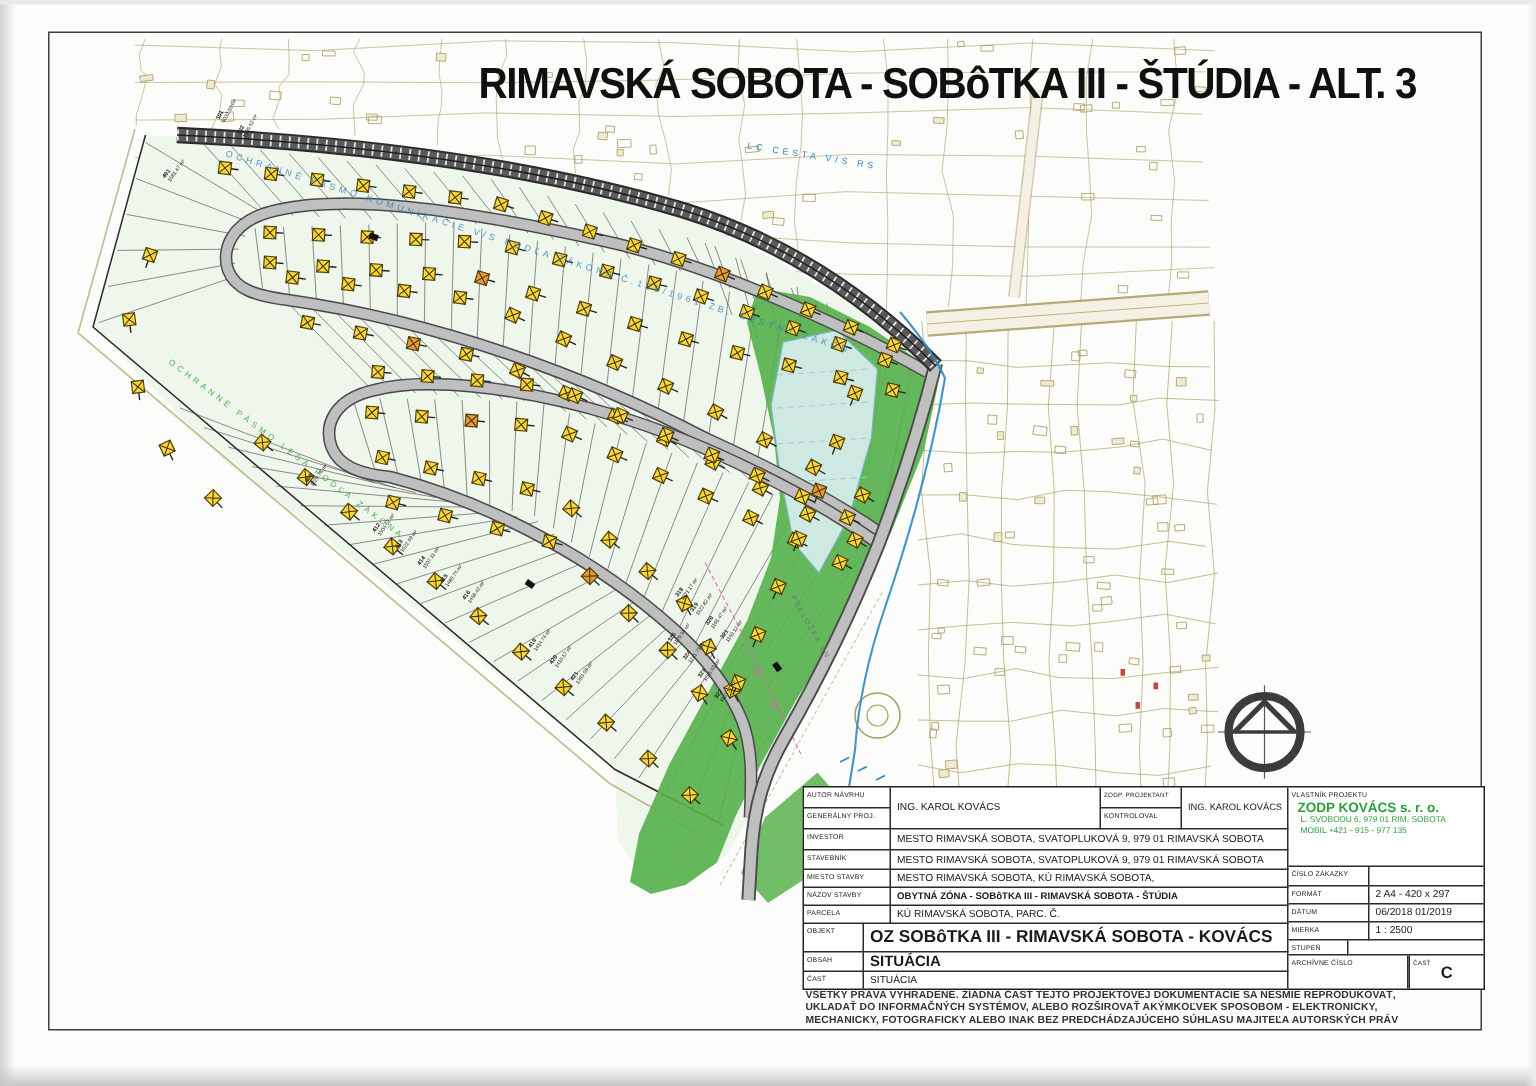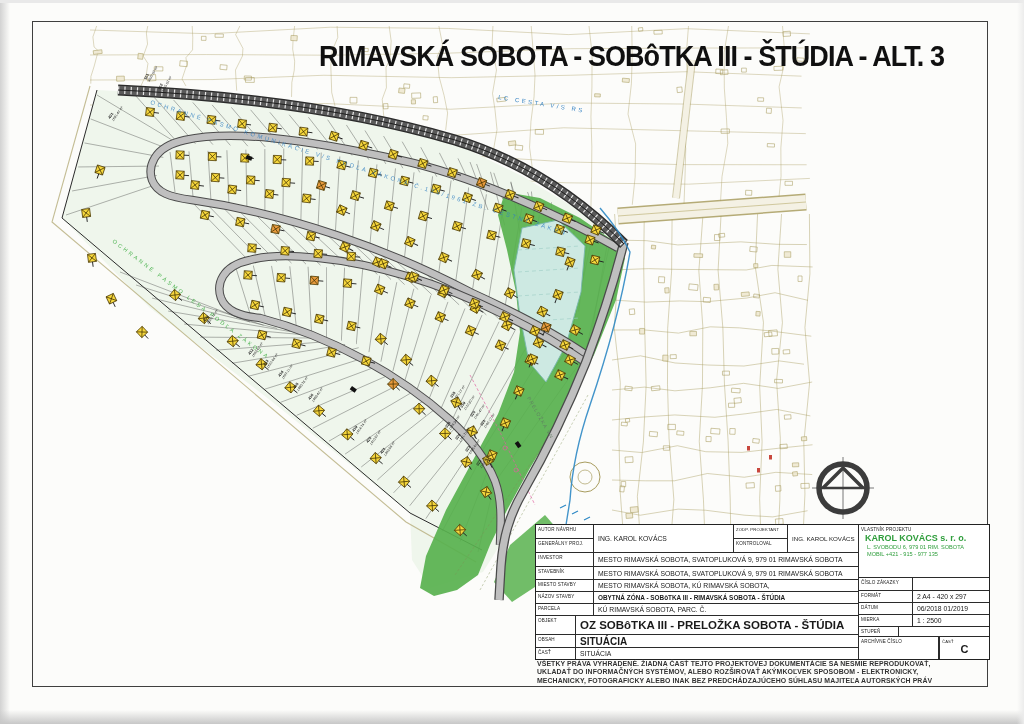--- a/index.html
+++ b/index.html
@@ -1142,29 +1142,29 @@
     <div class="c lb" style="left:0;top:42px;width:58px;height:13px">STAVEBNÍK</div>
     <div class="c vl" style="left:58px;top:42px;width:265px;height:13px">MESTO RIMAVSKÁ SOBOTA, SVATOPLUKOVÁ 9, 979 01 RIMAVSKÁ SOBOTA</div>
     <div class="c lb" style="left:0;top:55px;width:58px;height:12px">MIESTO STAVBY</div>
     <div class="c vl" style="left:58px;top:55px;width:265px;height:12px">MESTO RIMAVSKÁ SOBOTA, KÚ RIMAVSKÁ SOBOTA,</div>
     <div class="c lb" style="left:0;top:67px;width:58px;height:12px">NÁZOV STAVBY</div>
     <div class="c vl bold" style="left:58px;top:67px;width:265px;height:12px;font-size:6.4px">OBYTNÁ ZÓNA - SOBôTKA III - RIMAVSKÁ SOBOTA - ŠTÚDIA</div>
     <div class="c lb" style="left:0;top:79px;width:58px;height:12px">PARCELA</div>
     <div class="c vl" style="left:58px;top:79px;width:265px;height:12px">KÚ RIMAVSKÁ SOBOTA, PARC. Č.</div>
 
     <div class="c lb" style="left:0;top:91px;width:40px;height:19px">OBJEKT</div>
-    <div class="c vl bold" style="left:40px;top:91px;width:283px;height:19px;font-size:11.5px">OZ SOBôTKA III - PRELOŽKA SOBOTA - ŠTÚDIA</div>
+    <div class="c vl bold" style="left:40px;top:91px;width:283px;height:19px;font-size:11.5px">OZ SOBôTKA III - RIMAVSKÁ SOBOTA - KOVÁCS</div>
     <div class="c lb" style="left:0;top:110px;width:40px;height:13px">OBSAH</div>
     <div class="c vl bold" style="left:40px;top:110px;width:283px;height:13px;font-size:10px">SITUÁCIA</div>
     <div class="c lb" style="left:0;top:123px;width:40px;height:11px;border-bottom:none">ČASŤ</div>
     <div class="c vl" style="left:40px;top:123px;width:283px;height:11px;border-bottom:none">SITUÁCIA</div>
 
     <div class="c" style="left:323px;top:0;width:130px;height:53px;border-right:none">
       <div class="lb">VLASTNÍK PROJEKTU</div>
-      <div class="green bold" style="font-size:9px;padding:1px 0 0 6px">KAROL KOVÁCS s. r. o.</div>
+      <div class="green bold" style="font-size:9px;padding:1px 0 0 6px">ZODP KOVÁCS s. r. o.</div>
       <div class="green" style="font-size:5.6px;padding:1.5px 0 0 8px">L. SVOBODU 6, 979 01 RIM. SOBOTA</div>
       <div class="green" style="font-size:5.6px;padding:1px 0 0 8px">MOBIL +421 - 915 - 977 135</div>
     </div>
     <div class="c lb" style="left:323px;top:53px;width:54px;height:13px">ČÍSLO ZÁKAZKY</div>
     <div class="c vl" style="left:377px;top:53px;width:76px;height:13px;border-right:none"></div>
     <div class="c lb" style="left:323px;top:66px;width:54px;height:12px">FORMÁT</div>
     <div class="c vl" style="left:377px;top:66px;width:76px;height:12px;border-right:none">2 A4 - 420 x 297</div>
     <div class="c lb" style="left:323px;top:78px;width:54px;height:12px">DÁTUM</div>
     <div class="c vl" style="left:377px;top:78px;width:76px;height:12px;border-right:none">06/2018  01/2019</div>
     <div class="c lb" style="left:323px;top:90px;width:54px;height:12px">MIERKA</div>

